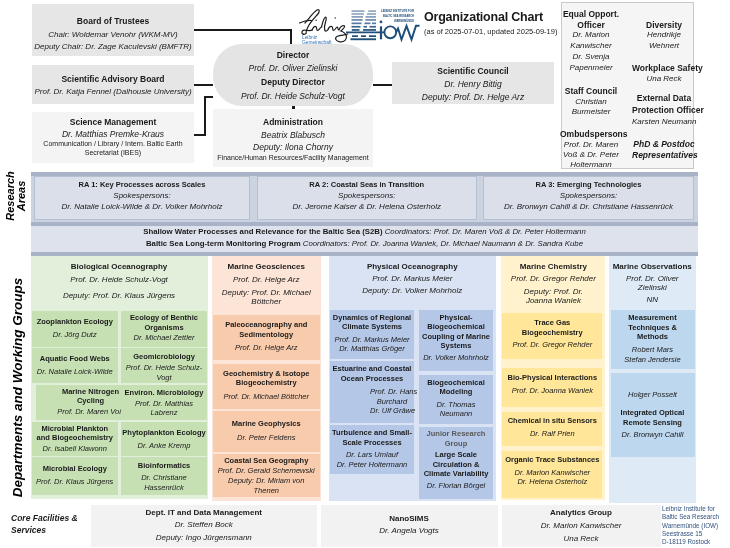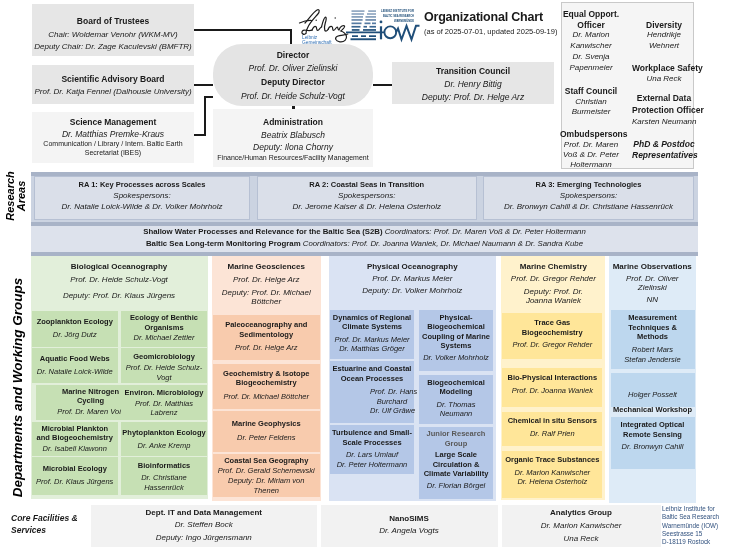--- a/index.html
+++ b/index.html
@@ -60,21 +60,21 @@
 </div>
 
 <div class="bx" style="left:213px;top:109px;width:160px;height:58px;background:#f4f4f4;">
   <div class="ln b" style="top:8px;font-size:8.5px;">Administration</div>
   <div class="ln i" style="top:21px;font-size:8.5px;">Beatrix Blabusch</div>
   <div class="ln i" style="top:33px;font-size:8.5px;">Deputy: Ilona Chorny</div>
   <div class="ln" style="top:45px;font-size:7px;">Finance/Human Resources/Facility Management</div>
 </div>
 
 <div class="bx" style="left:392px;top:62px;width:162px;height:42px;background:#e6e6e6;">
-  <div class="ln b" style="top:4px;font-size:8.5px;">Transition Council</div>
+  <div class="ln b" style="top:4px;font-size:8.5px;">Scientific Council</div>
   <div class="ln i" style="top:17px;font-size:8.5px;">Dr. Henry Bittig</div>
   <div class="ln i" style="top:30px;font-size:8.5px;">Deputy: Prof. Dr. Helge Arz</div>
 </div>
 
 <div class="bx" style="left:561px;top:2px;width:133px;height:167px;background:#f5f5f5;border:1px solid #c9c9c9;">
   <div class="abs" style="left:-2px;width:62px;top:0;height:100%;">
     <div class="ln b" style="top:5.5px;font-size:8.5px;">Equal Opport.</div>
     <div class="ln b" style="top:16.5px;font-size:8.5px;">Officer</div>
     <div class="ln i" style="top:27px;font-size:8px;">Dr. Marion</div>
     <div class="ln i" style="top:38px;font-size:8px;">Kanwischer</div>
@@ -315,21 +315,21 @@
   <div class="ln i" style="top:39px;font-size:8px;">NN</div>
 </div>
 <div class="bx lsb" style="left:610.5px;top:310px;width:84px;height:58.5px;">
   <div class="ln b" style="top:3px;">Measurement<br>Techniques &amp;<br>Methods</div>
   <div class="ln i" style="top:35px;">Robert Mars<br>Stefan Jendersie</div>
 </div>
 <div class="bx lsb" style="left:610.5px;top:372.5px;width:84px;height:34px;">
   <div class="ln b" style="top:4px;margin-top:28px;">Mechanical Workshop</div>
   <div class="ln i" style="top:17px;">Holger Posselt</div>
 </div>
-<div class="bx lsb" style="left:610.5px;top:417px;width:84px;height:52px;">
+<div class="bx lsb" style="left:610.5px;top:405px;width:84px;height:52px;">
   <div class="ln b" style="top:3px;">Integrated Optical<br>Remote Sensing</div>
   <div class="ln i" style="top:25px;">Dr. Bronwyn Cahill</div>
 </div>
 
 <div class="abs bi" style="left:11px;top:512px;font-size:8.5px;line-height:12px;">Core Facilities &amp;<br>Services</div>
 
 <div class="bx" style="left:91px;top:505px;width:225.5px;height:42px;background:#f2f2f2;">
   <div class="ln b" style="top:3px;font-size:8px;">Dept. IT and Data Management</div>
   <div class="ln i" style="top:15px;font-size:8px;">Dr. Steffen Bock</div>
   <div class="ln i" style="top:28px;font-size:8px;">Deputy: Ingo Jürgensmann</div>

